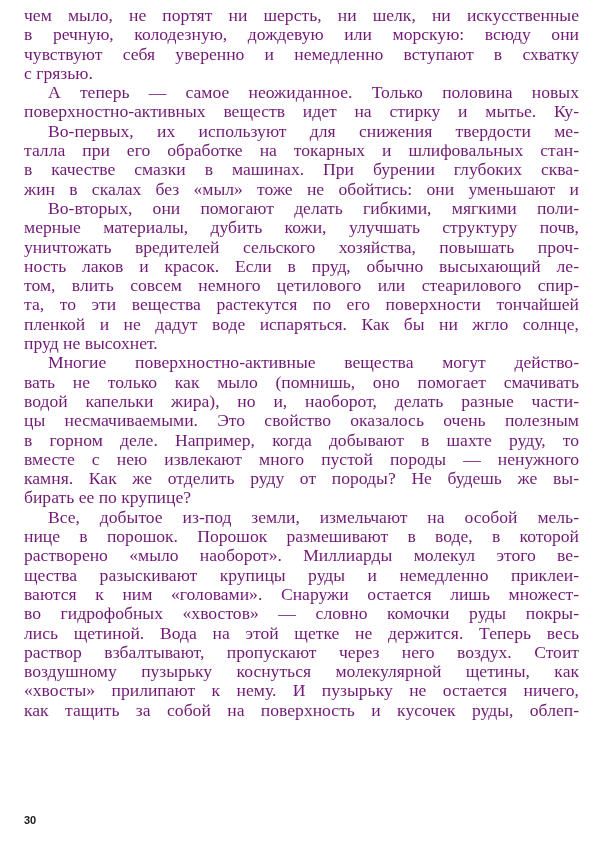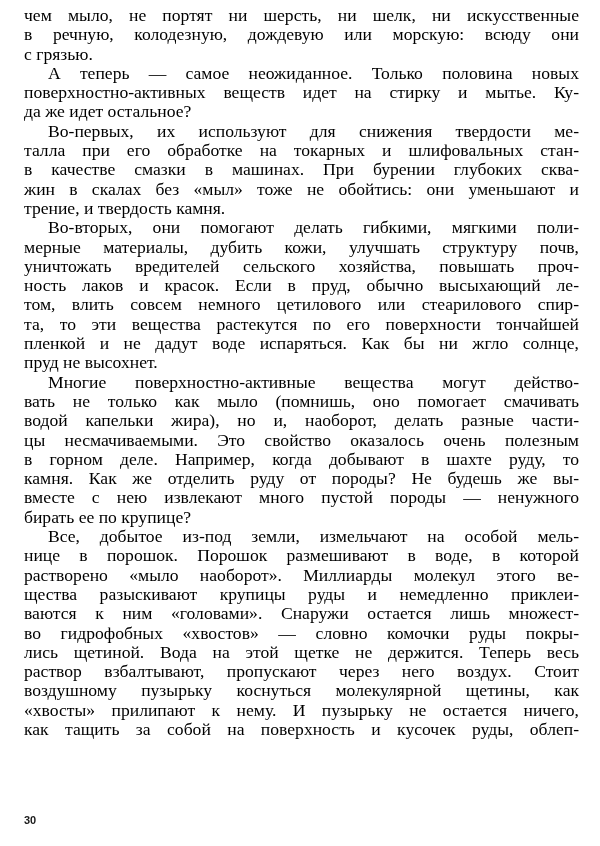--- a/index.html
+++ b/index.html
@@ -1,63 +1,62 @@
 <!DOCTYPE html>
 <html><head>
 <meta charset="utf-8">
 <style>
   html, body { margin: 0; padding: 0; background: #ffffff; }
   body { width: 600px; height: 846px; position: relative; overflow: hidden; }
   .page {
     position: absolute; left: 24px; top: 6px; width: 555px;
     font-family: "Liberation Serif", "DejaVu Serif", serif;
-    font-size: 17.6px; line-height: 19.3px; color: #000000;
+    font-size: 17.6px; line-height: 19.3px; color: #701a75;
   }
   .line {
     display: block; height: 19.3px; white-space: nowrap;
     text-align: justify; text-align-last: justify;
   }
   .line.last { text-align-last: left; }
   .line.indent { padding-left: 24px; }
   .page-number {
     position: absolute; left: 24px; top: 814px;
     font-family: "Liberation Sans", "DejaVu Sans", sans-serif;
     font-size: 11px; font-weight: bold; color: #1a1a1a;
   }
 </style>
 </head>
 <body>
 
 <div class="page" id="page-body">
     <span class="line">чем мыло, не портят ни шерсть, ни шелк, ни искусственные</span>
     <span class="line">в речную, колодезную, дождевую или морскую: всюду они</span>
+    <span class="line">чувствуют себя уверенно и немедленно вступают в схватку</span>
     <span class="line last">с грязью.</span>
     <span class="line indent">А теперь — самое неожиданное. Только половина новых</span>
     <span class="line">поверхностно-активных веществ идет на стирку и мытье. Ку-</span>
-    <span class="line last">да же идет остальное?</span>
     <span class="line indent">Во-первых, их используют для снижения твердости ме-</span>
     <span class="line">талла при его обработке на токарных и шлифовальных стан-</span>
     <span class="line">в качестве смазки в машинах. При бурении глубоких сква-</span>
     <span class="line">жин в скалах без «мыл» тоже не обойтись: они уменьшают и</span>
-    <span class="line last">трение, и твердость камня.</span>
     <span class="line indent">Во-вторых, они помогают делать гибкими, мягкими поли-</span>
     <span class="line">мерные материалы, дубить кожи, улучшать структуру почв,</span>
     <span class="line">уничтожать вредителей сельского хозяйства, повышать проч-</span>
     <span class="line">ность лаков и красок. Если в пруд, обычно высыхающий ле-</span>
     <span class="line">том, влить совсем немного цетилового или стеарилового спир-</span>
     <span class="line">та, то эти вещества растекутся по его поверхности тончайшей</span>
     <span class="line">пленкой и не дадут воде испаряться. Как бы ни жгло солнце,</span>
     <span class="line last">пруд не высохнет.</span>
     <span class="line indent">Многие поверхностно-активные вещества могут действо-</span>
     <span class="line">вать не только как мыло (помнишь, оно помогает смачивать</span>
     <span class="line">водой капельки жира), но и, наоборот, делать разные части-</span>
     <span class="line">цы несмачиваемыми. Это свойство оказалось очень полезным</span>
     <span class="line">в горном деле. Например, когда добывают в шахте руду, то</span>
+    <span class="line">вместе с нею извлекают много пустой породы — ненужного</span>
     <span class="line">камня. Как же отделить руду от породы? Не будешь же вы-</span>
-    <span class="line">вместе с нею извлекают много пустой породы — ненужного</span>
     <span class="line last">бирать ее по крупице?</span>
     <span class="line indent">Все, добытое из-под земли, измельчают на особой мель-</span>
     <span class="line">нице в порошок. Порошок размешивают в воде, в которой</span>
     <span class="line">растворено «мыло наоборот». Миллиарды молекул этого ве-</span>
     <span class="line">щества разыскивают крупицы руды и немедленно приклеи-</span>
     <span class="line">ваются к ним «головами». Снаружи остается лишь множест-</span>
     <span class="line">во гидрофобных «хвостов» — словно комочки руды покры-</span>
     <span class="line">лись щетиной. Вода на этой щетке не держится. Теперь весь</span>
     <span class="line">раствор взбалтывают, пропускают через него воздух. Стоит</span>
     <span class="line">воздушному пузырьку коснуться молекулярной щетины, как</span>

